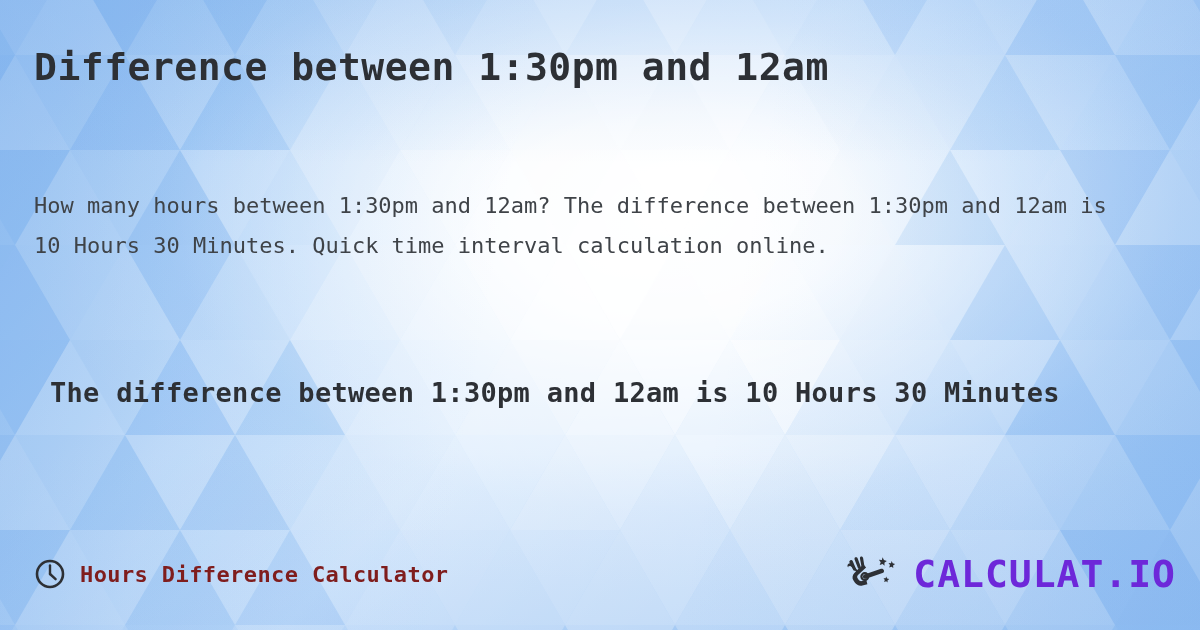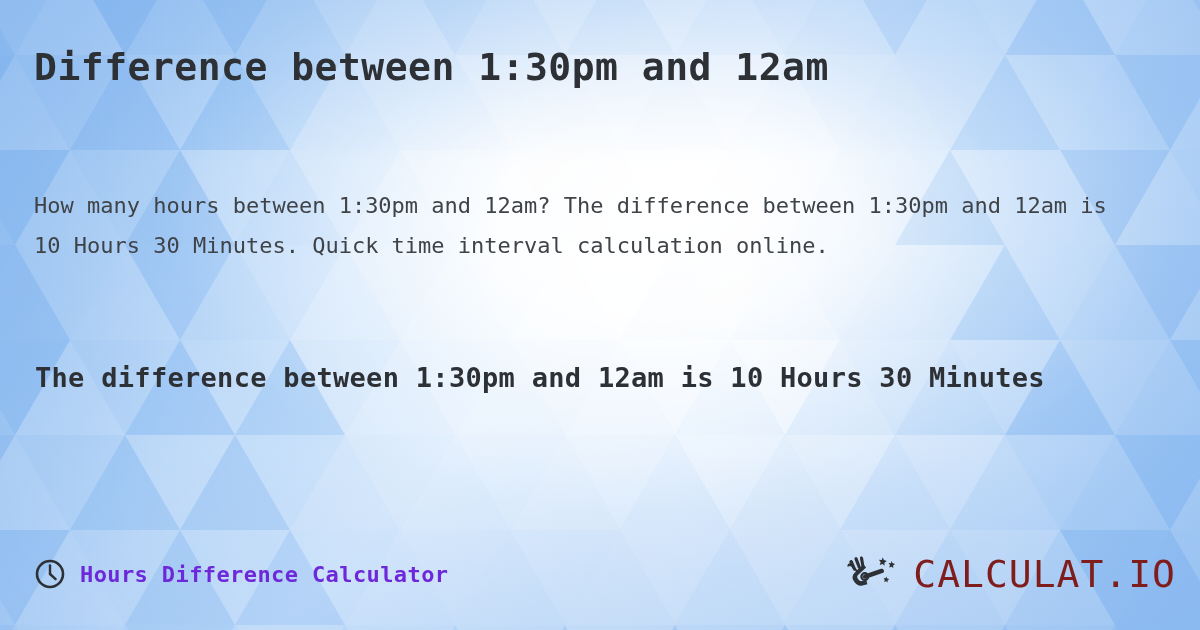--- a/index.html
+++ b/index.html
@@ -75,21 +75,21 @@
     line-height: 40px;
     font-weight: 400;
     color: #3f4348;
   }
 
   .result-heading {
     position: absolute;
     left: 34px;
     top: 355px;
     width: 1090px;
-    margin: 1px;
+    margin: 16px;
     font-size: 27px;
     line-height: 44px;
     font-weight: 700;
     letter-spacing: 0.3px;
     color: #2d3035;
   }
 
   
   .footer {
     position: absolute;
@@ -109,41 +109,41 @@
   .clock-icon {
     width: 32px;
     height: 32px;
     flex: 0 0 32px;
     display: block;
   }
   .footer-label {
     font-size: 22px;
     font-weight: 700;
     letter-spacing: 0.4px;
-    color: #6d28d9;
+    color: #7f1d1d;
     white-space: nowrap;
   }
 
   .logo {
     display: flex;
     align-items: center;
     gap: 7px;
   }
   .logo-mark {
     width: 62px;
     height: 40px;
     flex: 0 0 62px;
     display: block;
   }
   .logo-word {
     font-size: 38px;
     line-height: 38px;
-    font-weight: 400;
+    font-weight: 700;
     letter-spacing: 1px;
-    color: #7f1d1d;
+    color: #6d28d9;
     white-space: nowrap;
     display: flex;
     align-items: center;
   }
 </style>
 </head>
 <body>
 
 <div class="page">
 

